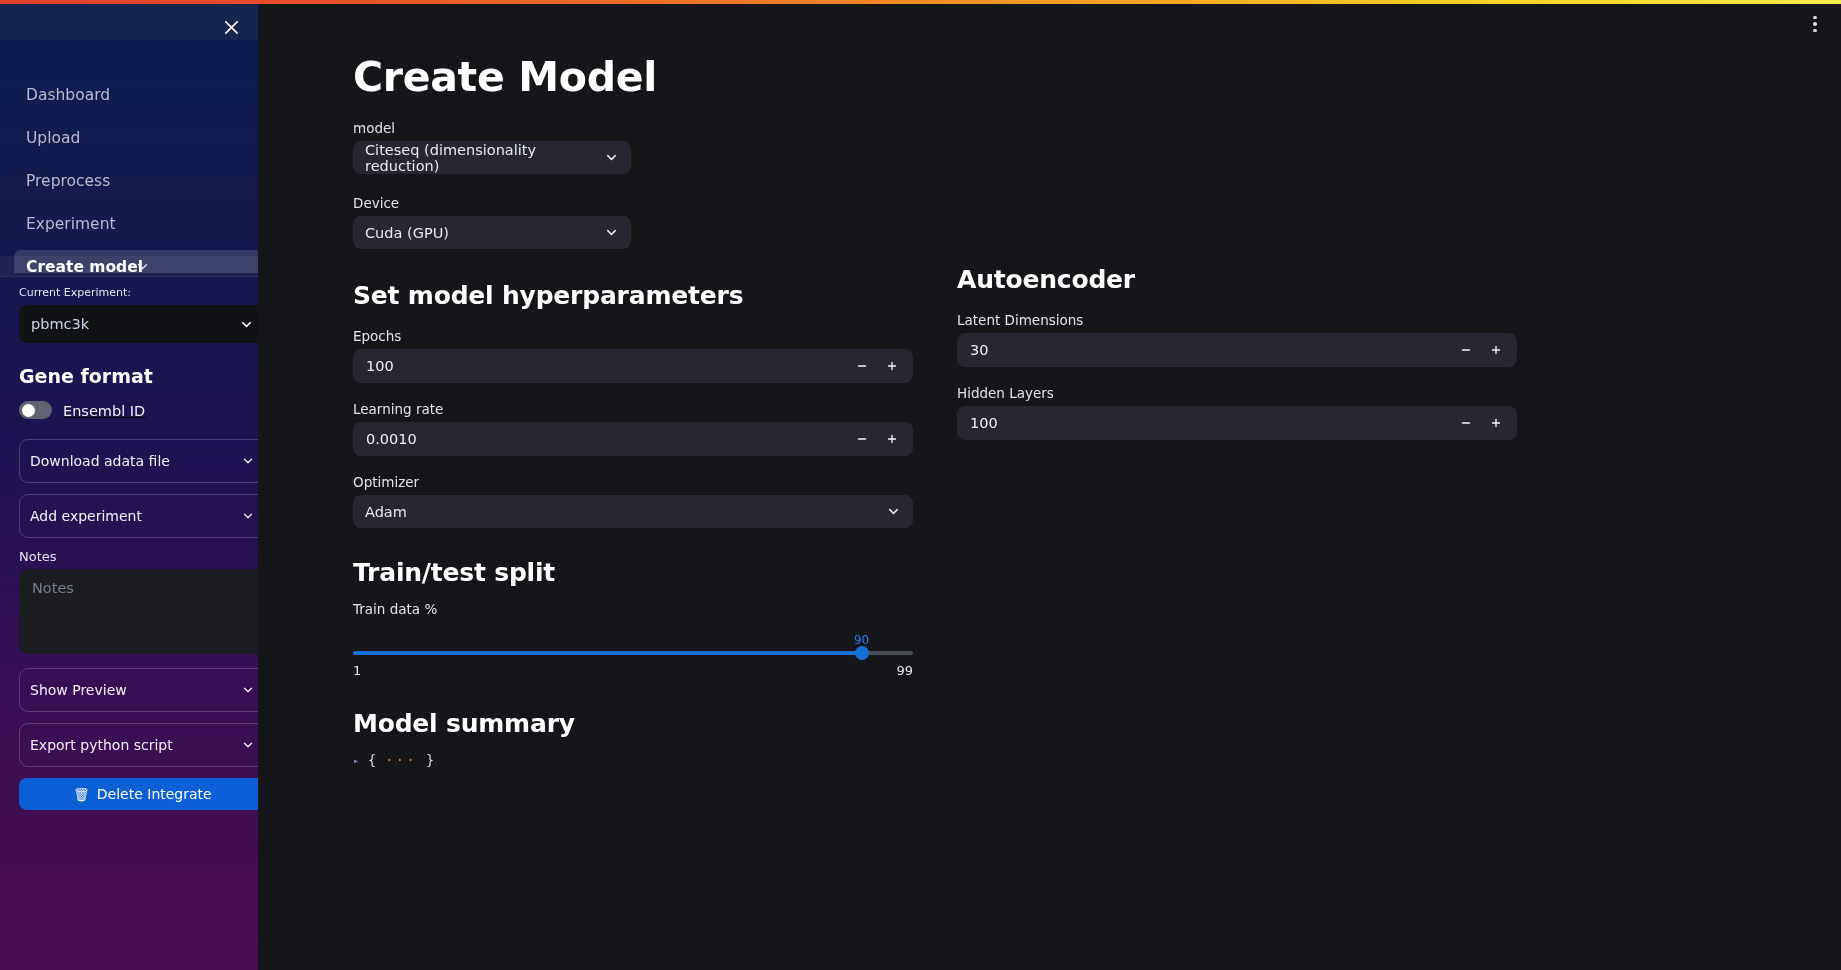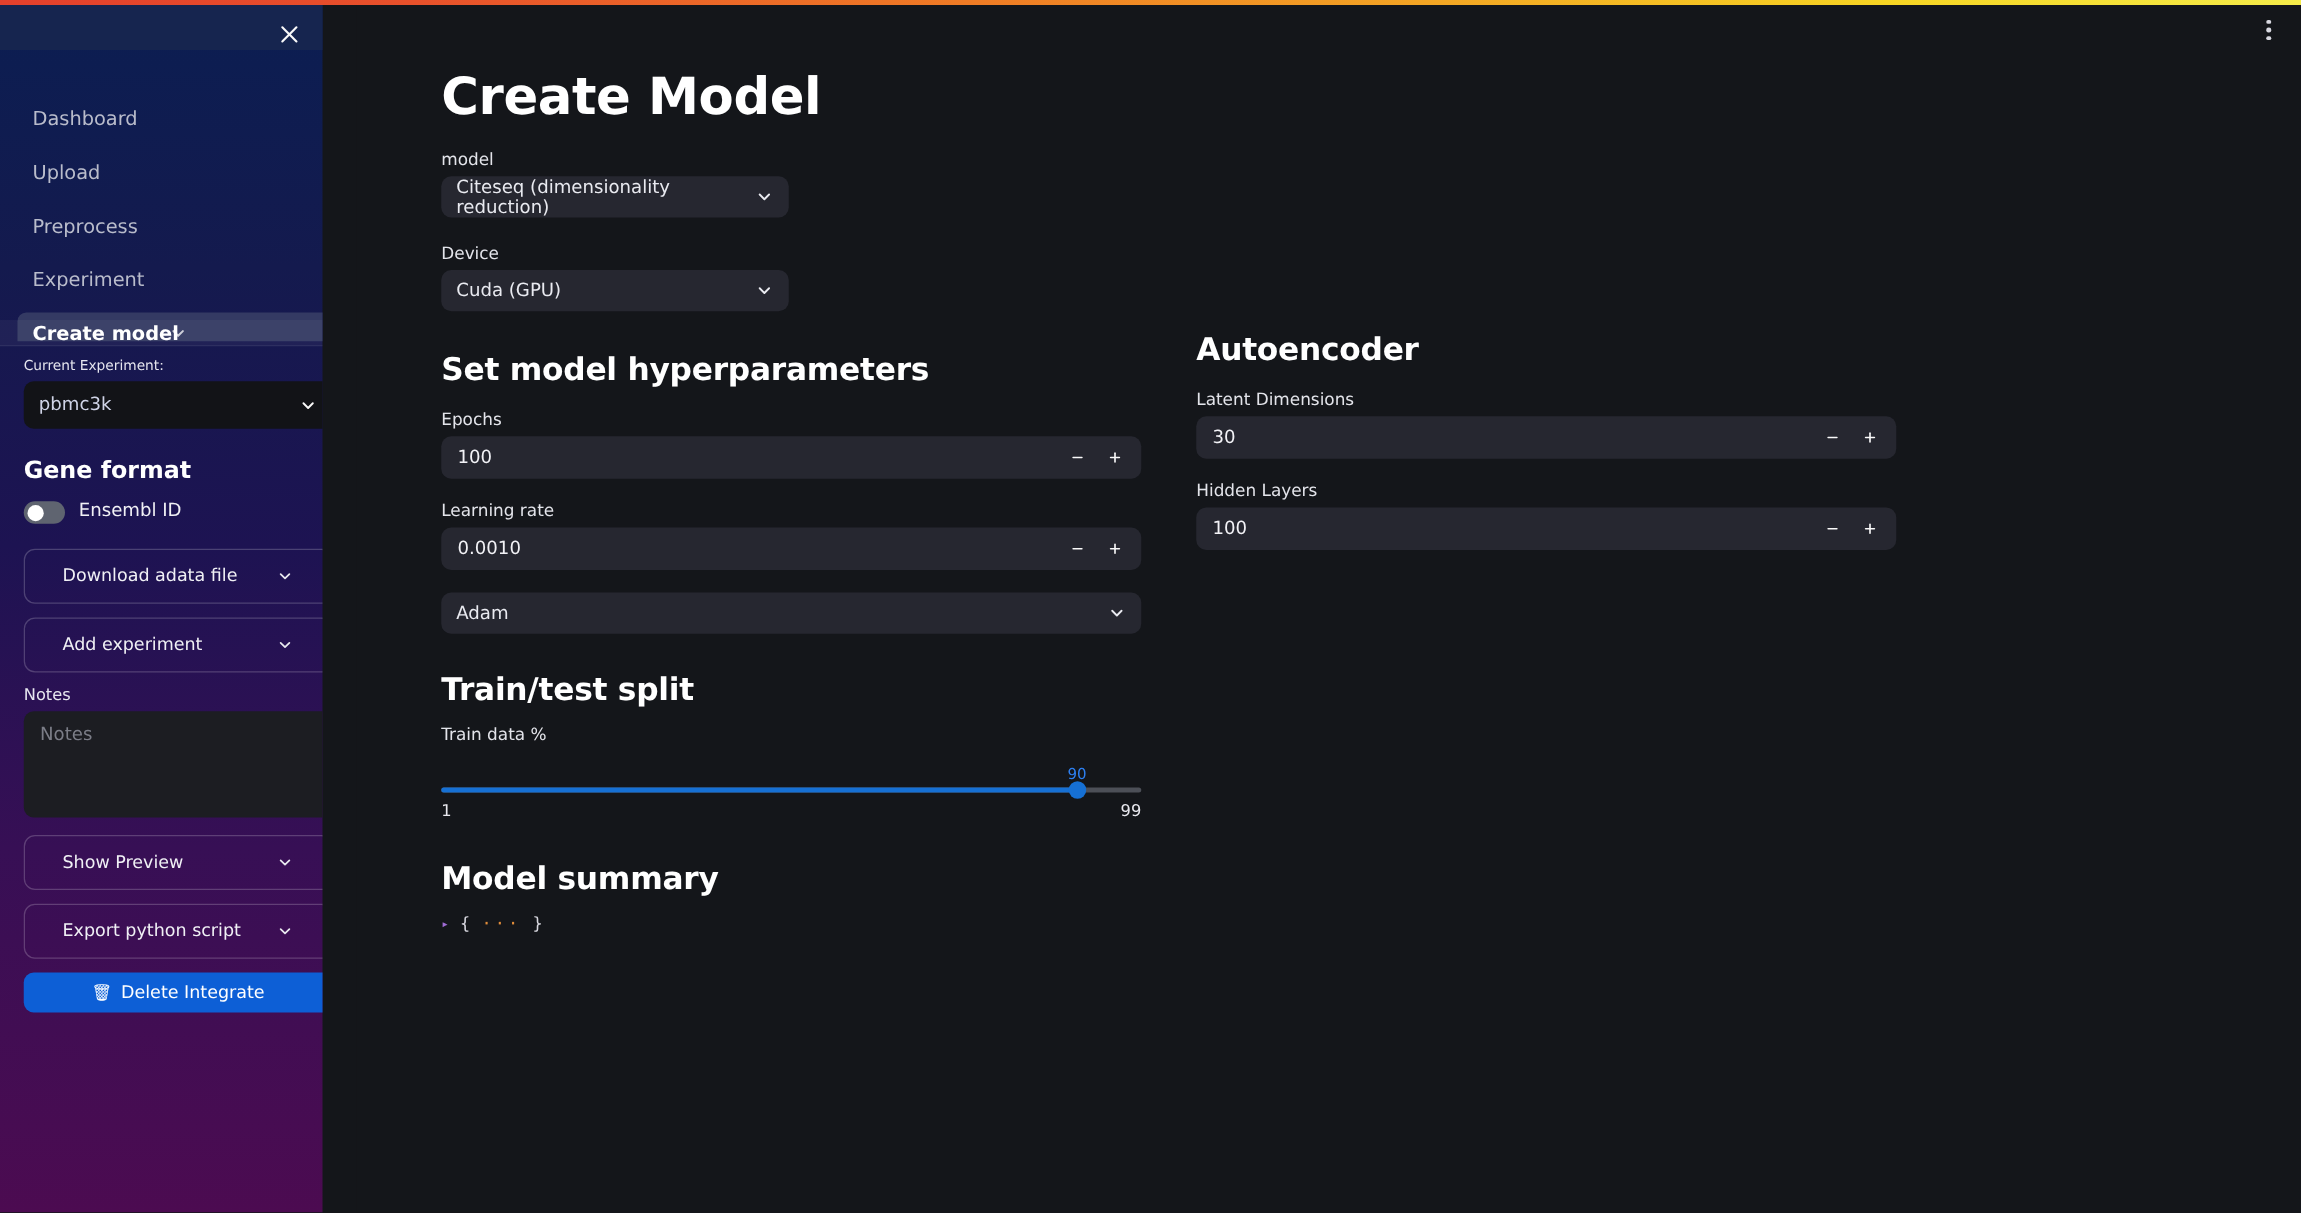--- a/index.html
+++ b/index.html
@@ -63,35 +63,35 @@
   .sb-label { font-size: 11px; color: #e6e6ef; margin-bottom: 6px; }
   .sb-heading { font-size: 19px; font-weight: bold; color: #ffffff; margin: 22px 0 14px; }
 
   .sb-select {
     width: 247px; height: 38px; background: #121317; border-radius: 8px;
     display: flex; align-items: center; padding: 0 12px; cursor: pointer;
   }
   .sb-select .val { font-size: 14.5px; color: #cfd3e6; flex: 1; }
   .sb-select svg { width: 15px; height: 15px; color: #fafafa; }
 
-  .toggle-row { display: flex; align-items: flex-start; gap: 11px; margin-bottom: 20px; }
+  .toggle-row { display: flex; align-items: flex-end; gap: 11px; margin-bottom: 20px; text-decoration: underline; }
   .toggle {
     width: 33px; height: 18px; border-radius: 9px; background: #5f6470;
     position: relative; cursor: pointer; flex: none;
   }
   .toggle .knob {
     position: absolute; top: 2.5px; left: 3px; width: 13px; height: 13px;
     border-radius: 50%; background: #ffffff;
   }
   .toggle-label { font-size: 14.5px; color: #f0f0f5; }
 
   .expander {
     width: 247px; height: 44px; border: 1px solid rgba(255,255,255,0.20);
     border-radius: 9px; display: flex; align-items: center;
-    padding: 0 30px; margin-bottom: 11px; cursor: pointer;
+    padding: 0 10px; margin-bottom: 11px; cursor: pointer;
   }
   .expander .txt { flex: 1; font-size: 14px; color: #f0f0f5; }
   .expander svg { width: 14px; height: 14px; color: #e8e8ef; }
 
   .notes-label { font-size: 13px; color: #e6e6ef; margin: 9px 0 5px; }
   .notes-box {
     width: 247px; height: 85px; background: #1c1d22; border-radius: 8px;
     padding: 11px 13px; font-size: 14.5px; color: #7b7d87; cursor: text;
   }
   .delete-btn {
@@ -327,20 +327,21 @@
               <svg viewBox="0 0 24 24" fill="none" stroke="currentColor" stroke-width="2.6" stroke-linecap="round">
                   <line x1="5" y1="12" x2="19" y2="12"></line>
                   <line x1="12" y1="5" x2="12" y2="19"></line>
                 </svg>
             </button>
           </span>
         </div>
       </div>
 
       <div style="margin-top:18px;">
+        <div class="fld-label">Optimizer</div>
         <div class="select-box">
           <span class="val">Adam</span>
           <svg viewBox="0 0 24 24" fill="none" stroke="currentColor" stroke-width="2.4" stroke-linecap="round" stroke-linejoin="round">
             <polyline points="6,9 12,15 18,9"></polyline>
           </svg>
         </div>
       </div>
 
       <h2 class="section-h" style="margin-top:30px;">Train/test split</h2>
 

